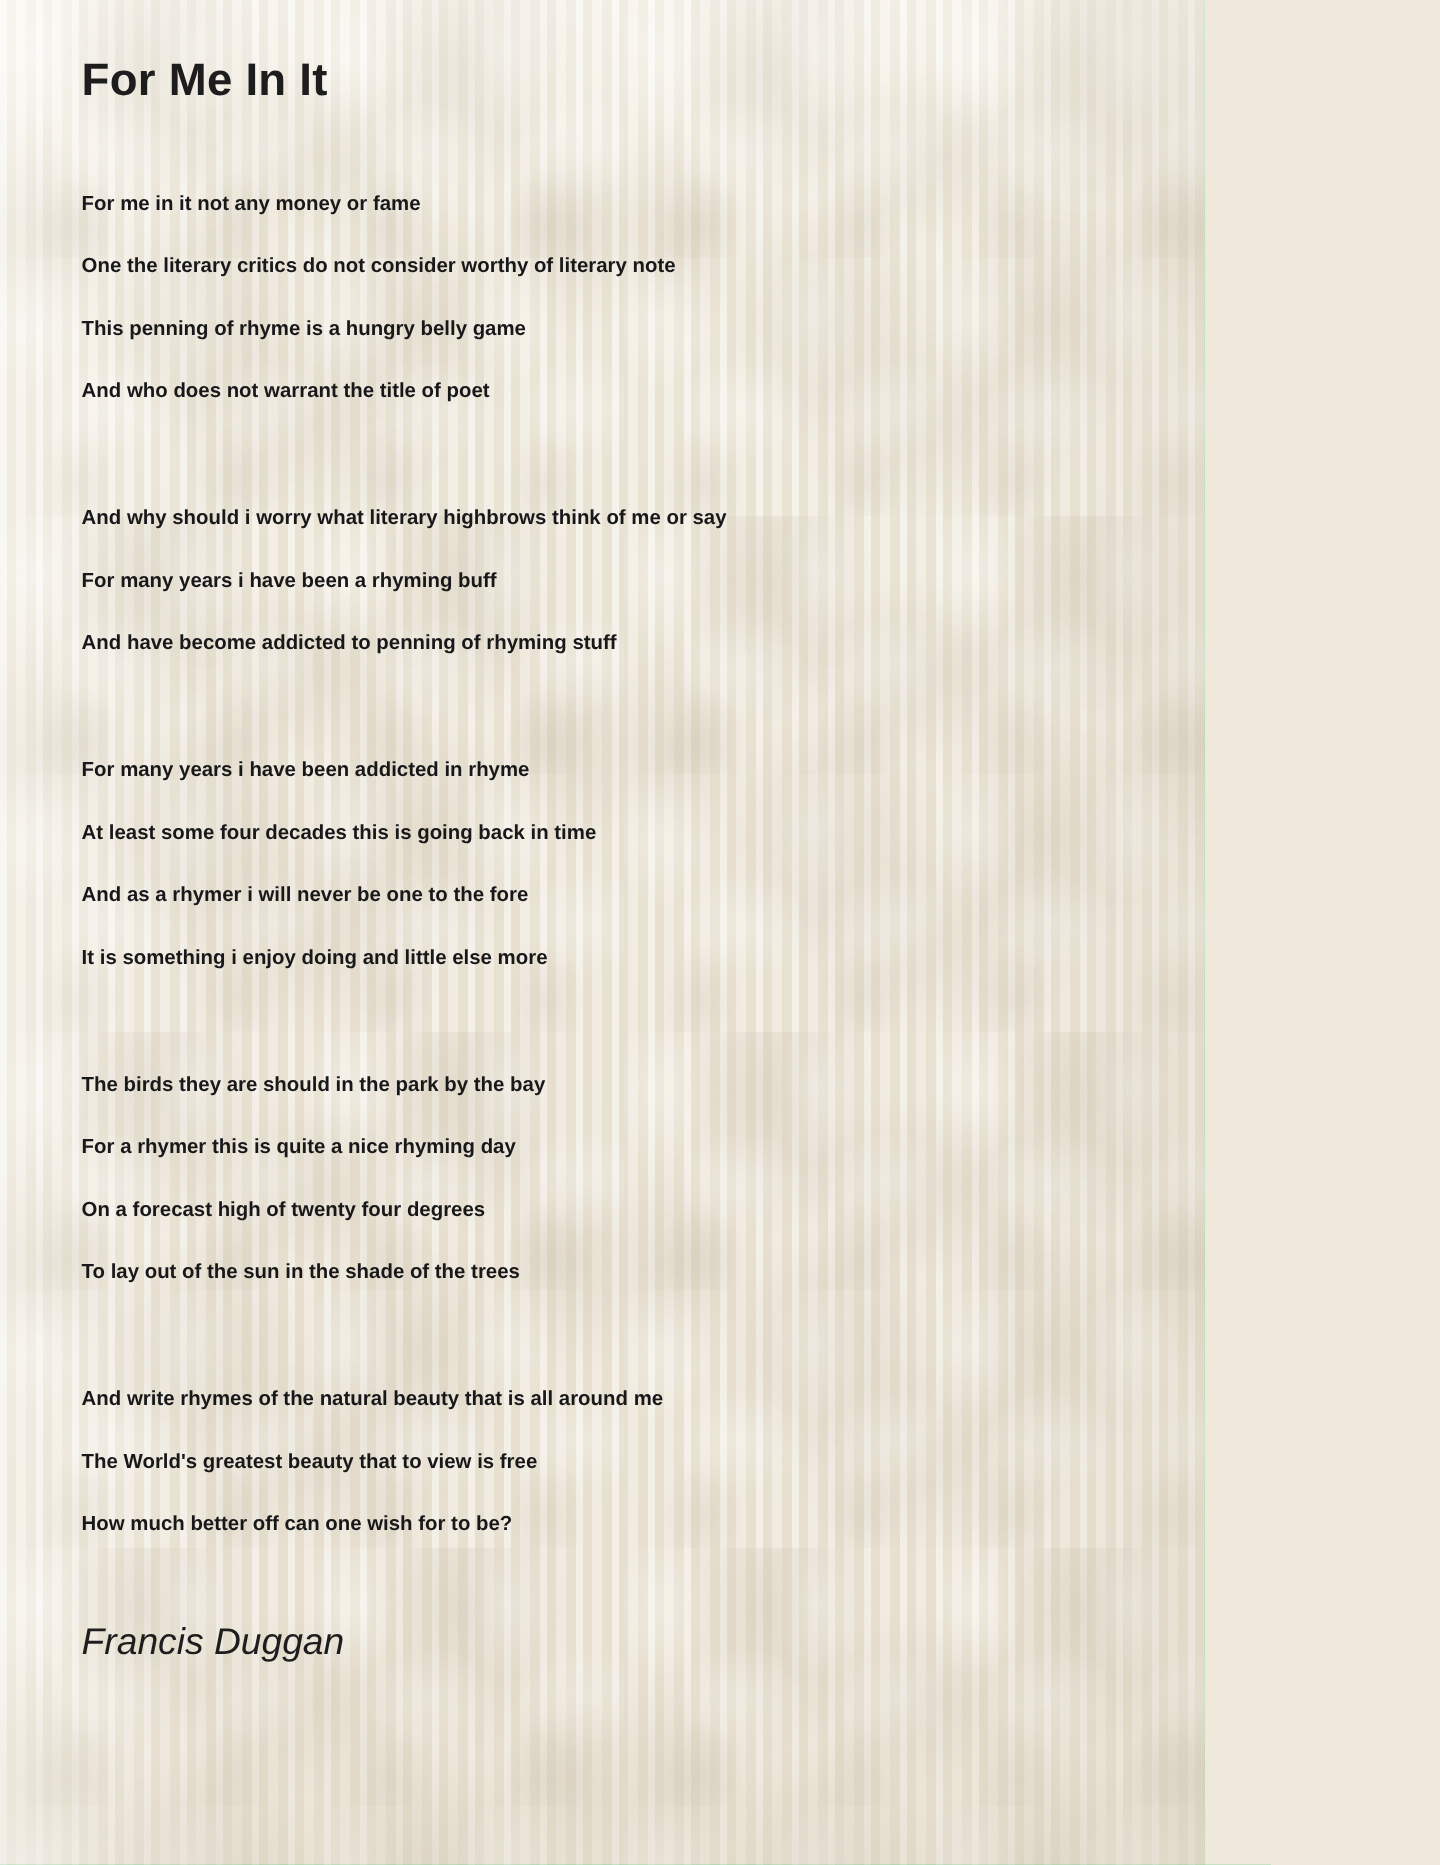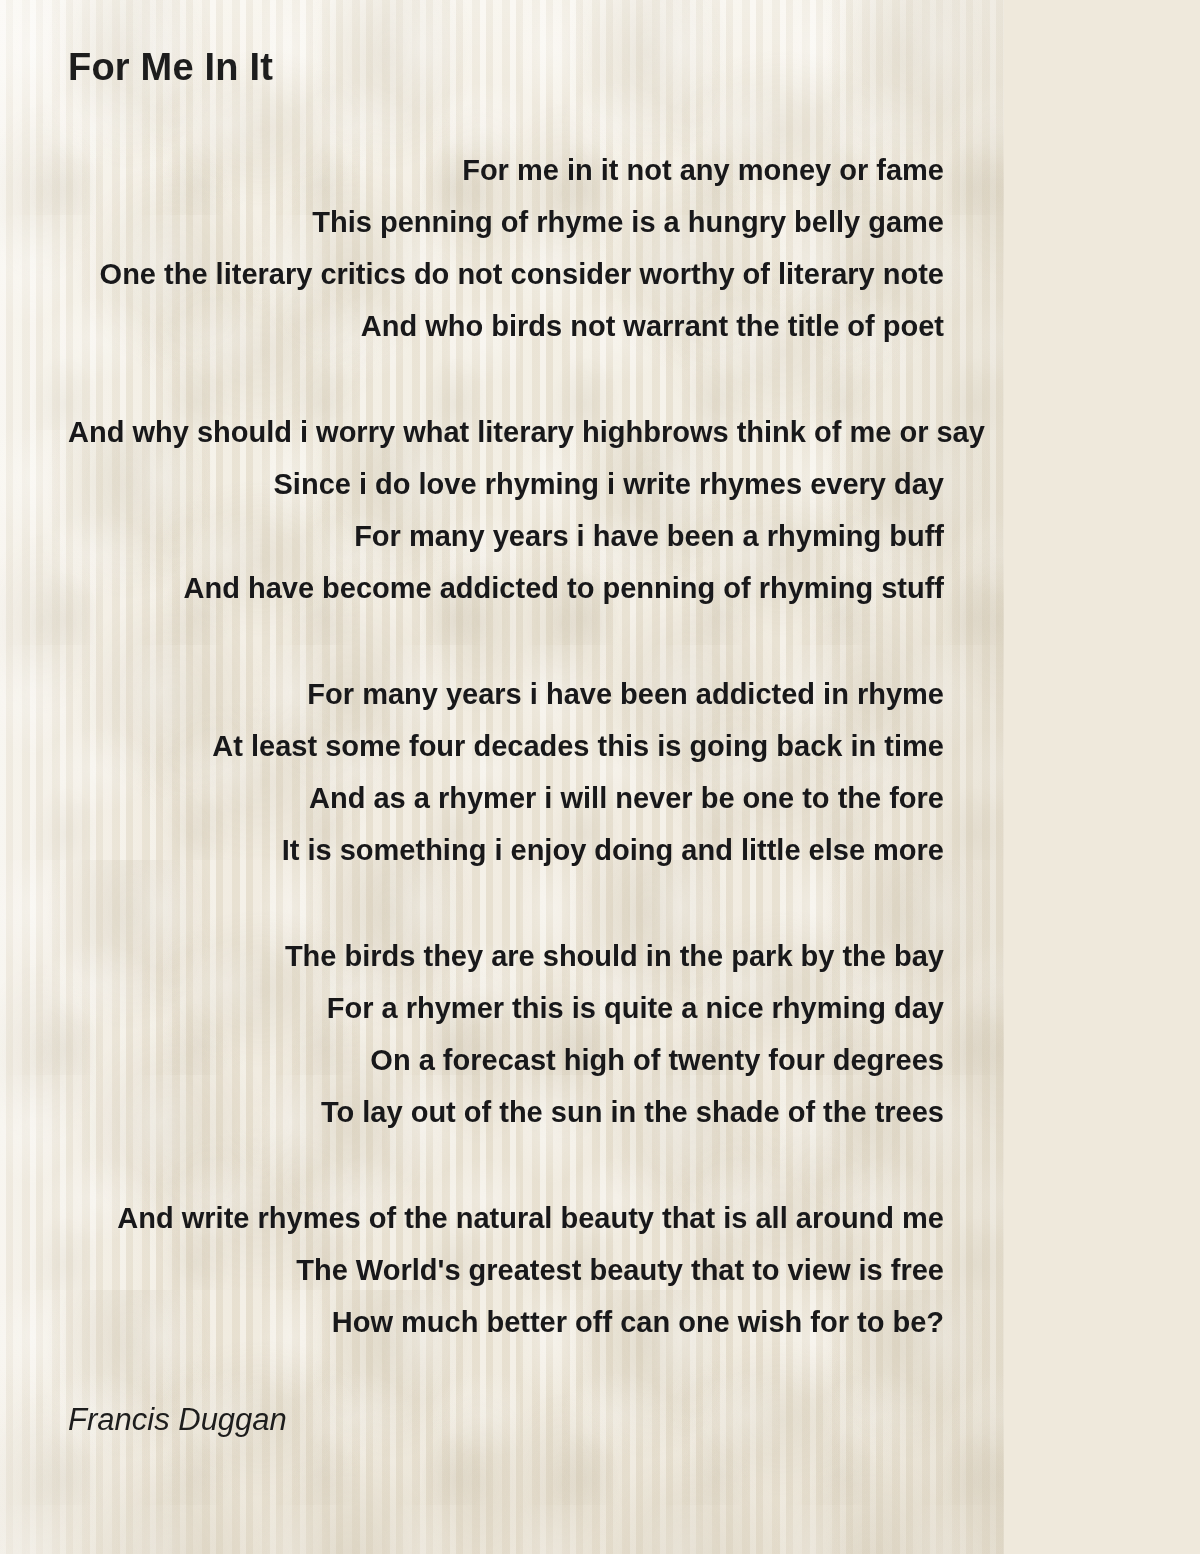--- a/index.html
+++ b/index.html
@@ -97,26 +97,25 @@
 
   .poem-body {
     margin-top: 52px;
   }
 
   .stanza {
     margin: 0 0 54px 0;
   }
 
   .poem-line {
-    font-size: 29px;
+    font-size: 17px;
     font-weight: bold;
     color: #18181a;
     line-height: 52px;
     white-space: pre;
-    text-align: right;
   }
 
   .author {
     margin-top: 24px;
     font-size: 31px;
     font-style: italic;
     color: #1d1d1d;
     font-family: "Liberation Sans", sans-serif;
   }
 </style>
@@ -132,28 +131,27 @@
   <div class="bg-layer bg-vignette"></div>
 
   <div class="content">
 
     <h1 class="poem-title">For Me In It</h1>
 
     <div class="poem-body">
 
       <div class="stanza">
         <div class="poem-line">For me in it not any money or fame</div>
+        <div class="poem-line">One the literary critics do not consider worthy of literary note</div>
         <div class="poem-line">This penning of rhyme is a hungry belly game</div>
-        <div class="poem-line">One the literary critics do not consider worthy of literary note</div>
-        <div class="poem-line">And who birds not warrant the title of poet</div>
+        <div class="poem-line">And who does not warrant the title of poet</div>
       </div>
 
       <div class="stanza">
         <div class="poem-line">And why should i worry what literary highbrows think of me or say</div>
-        <div class="poem-line">Since i do love rhyming i write rhymes every day</div>
         <div class="poem-line">For many years i have been a rhyming buff</div>
         <div class="poem-line">And have become addicted to penning of rhyming stuff</div>
       </div>
 
       <div class="stanza">
         <div class="poem-line">For many years i have been addicted in rhyme</div>
         <div class="poem-line">At least some four decades this is going back in time</div>
         <div class="poem-line">And as a rhymer i will never be one to the fore</div>
         <div class="poem-line">It is something i enjoy doing and little else more</div>
       </div>

